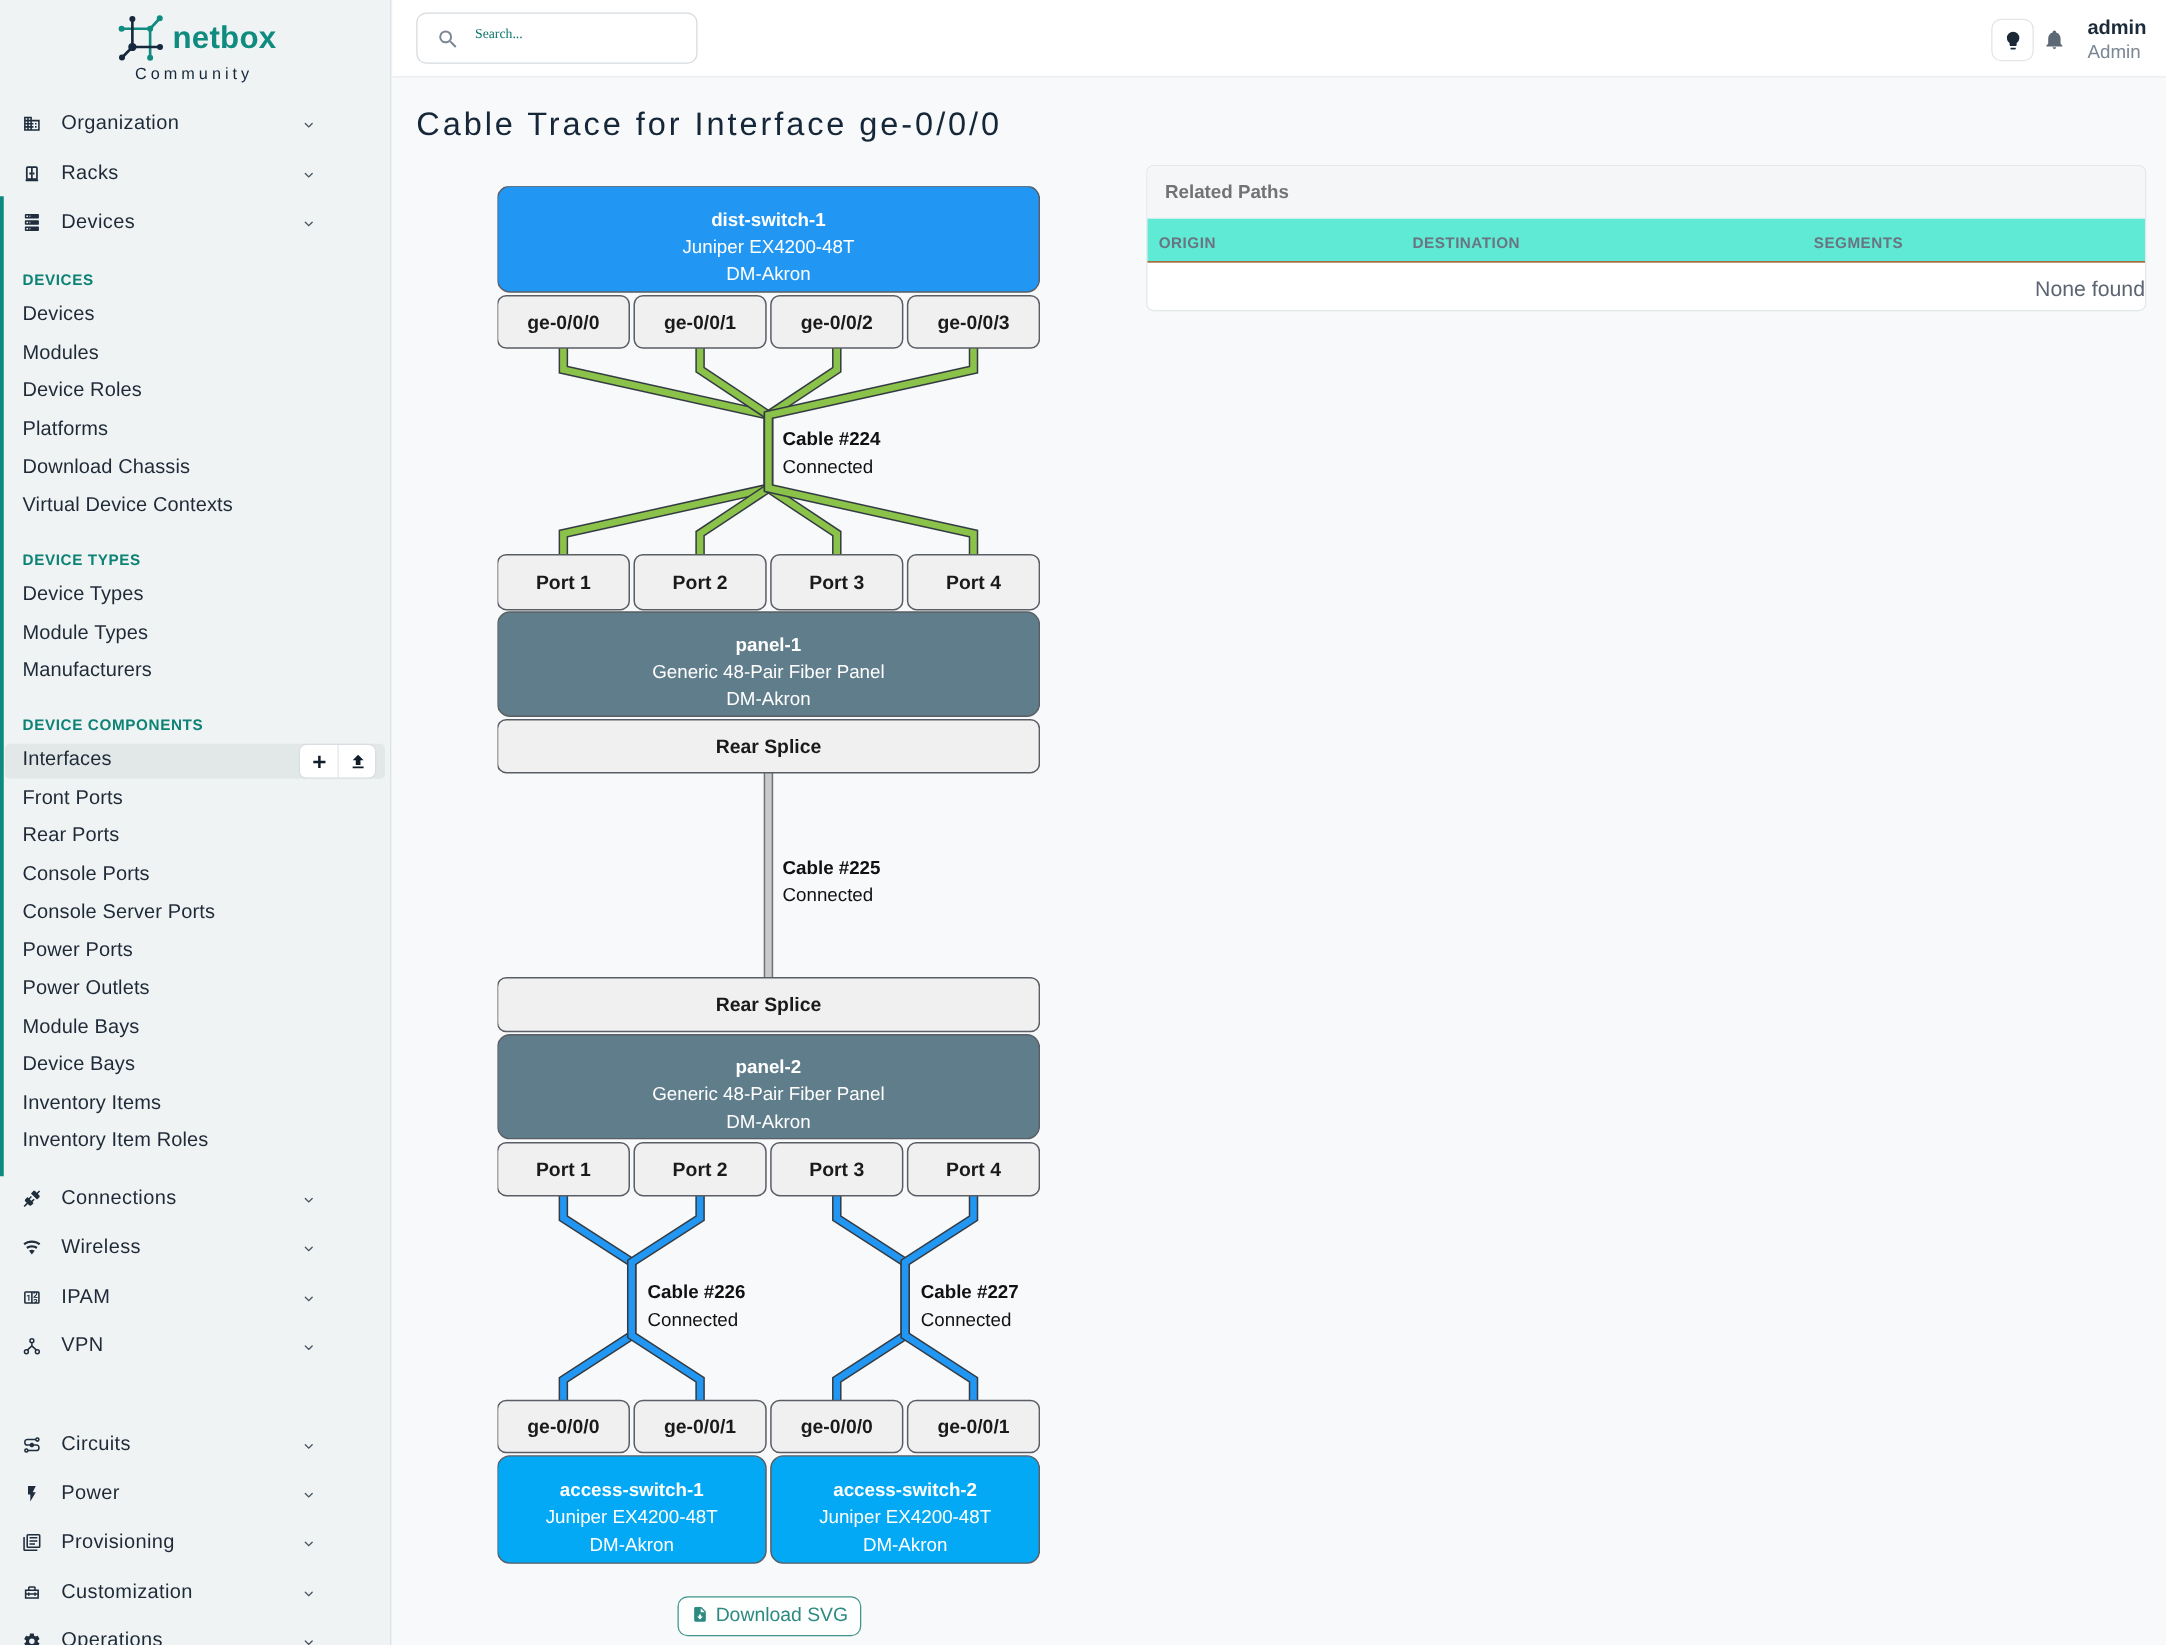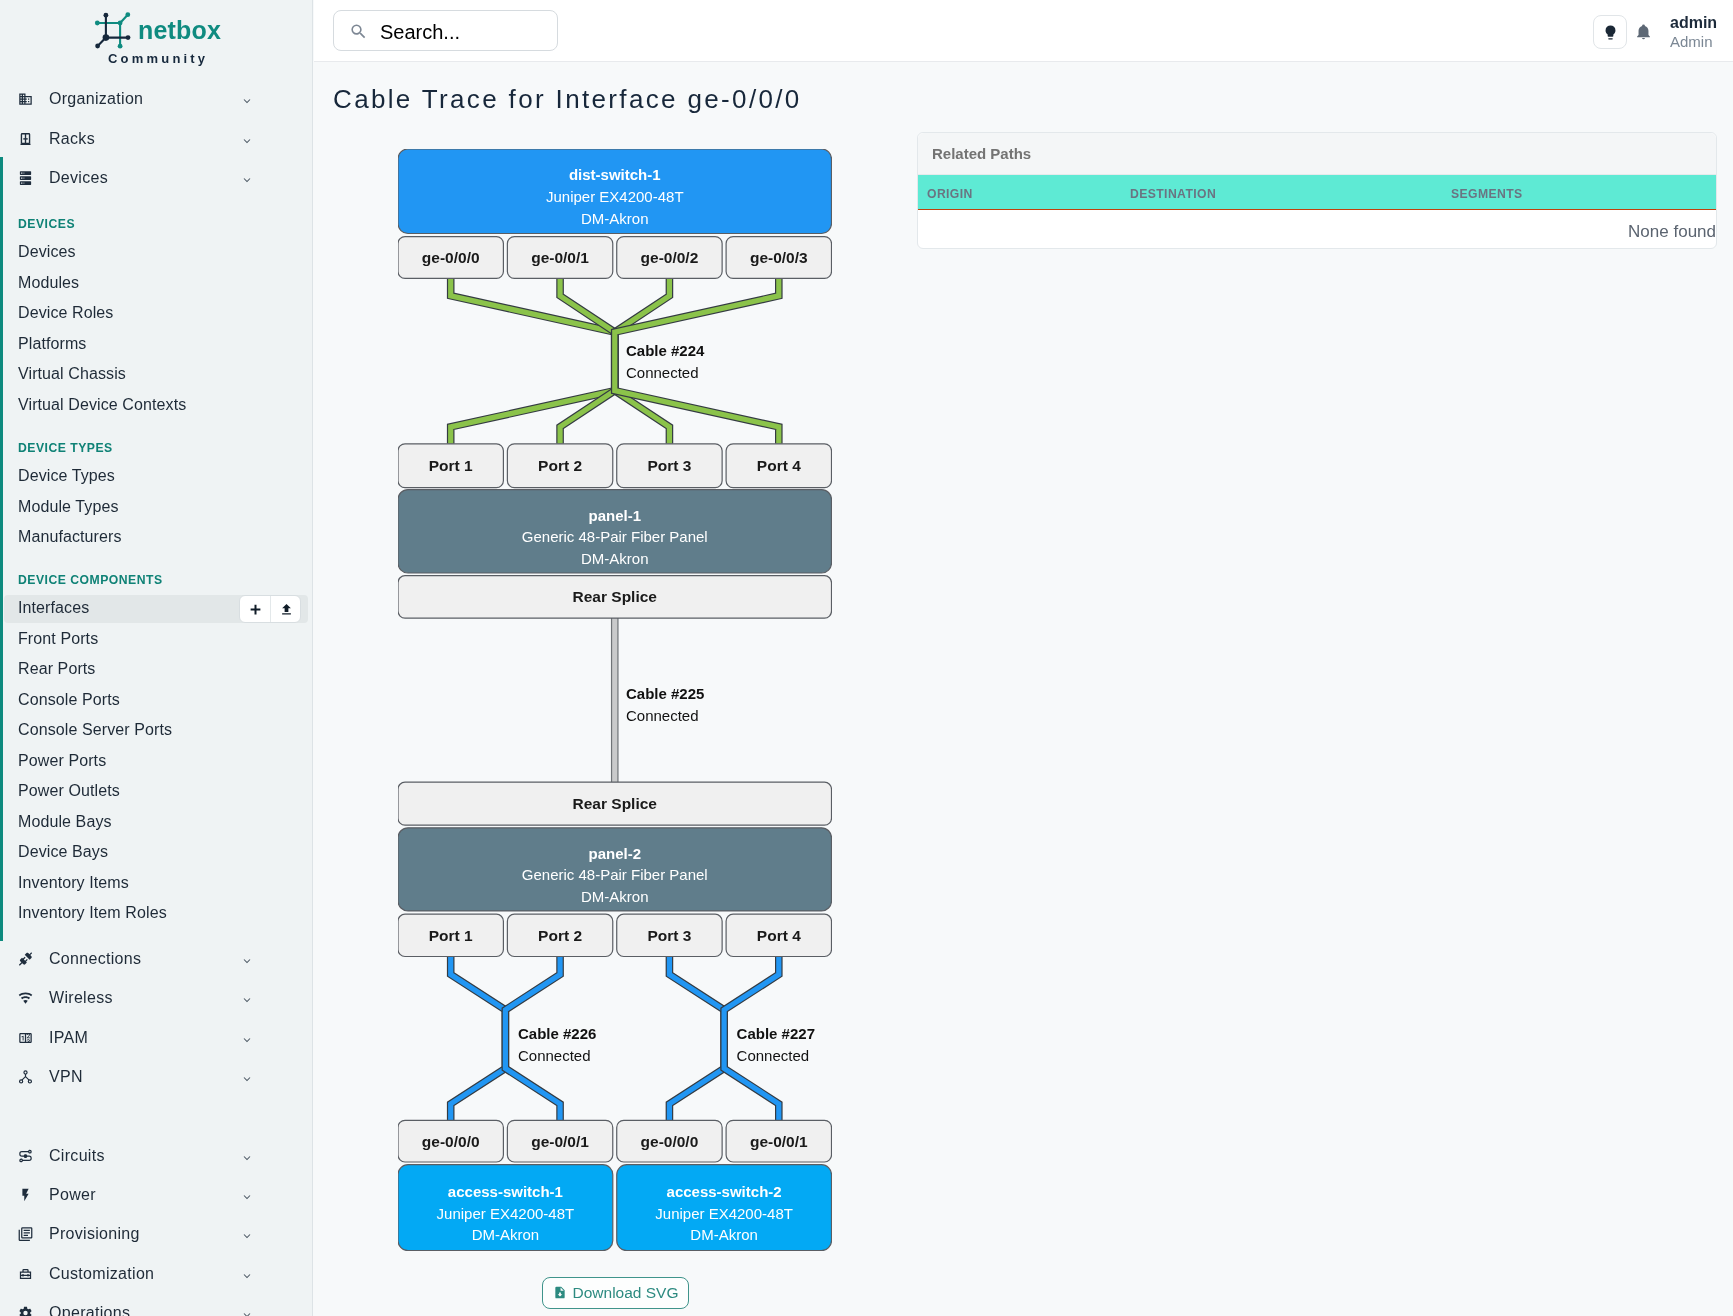--- a/index.html
+++ b/index.html
@@ -17,21 +17,21 @@
   font-size:16px; letter-spacing:0.3px; color:#1e2a37; }
 .navrow .ch { position:absolute; right:17px; top:50%; transform:translateY(-50%); width:12px; height:12px; }
 .sechead { position:absolute; left:18px; font-size:12.2px; font-weight:700; color:#0f8276;
   letter-spacing:0.5px; }
 .subitem { position:absolute; left:18px; font-size:16px; letter-spacing:0.1px; color:#1e2a37; }
 .active-row { position:absolute; left:4px; top:595px; width:304px; height:28px;
   background:#e2e7e8; border-radius:4px; }
 svg text { font-family:"Liberation Sans", sans-serif; }
 #searchbox { position:absolute; left:19px; top:10px; width:225px; height:41px;
   border:1px solid #d6dbdf; border-radius:8px; background:#fff; }
-#searchbox .ph { position:absolute; left:46px; top:10px; font-size:20px; color:#000000; }
+#searchbox .ph { position:absolute; left:46px; top:10px; font-size:11px; color:#0f766e;font-family:Liberation Serif, serif; }
 #bulb-btn { position:absolute; left:1279px; top:15px; width:34px; height:34px;
   border:1px solid #e1e5e8; border-radius:8px; background:#fff; }
 #title { position:absolute; left:19px; top:22px; font-size:26px; font-weight:500;
   color:#17273a; letter-spacing:2.35px; }
 #rpcard { position:absolute; left:603px; top:70px; width:800px; height:117px;
   background:#fff; border:1px solid #e3e8eb; border-radius:6px; }
 #rpcard .hdr { height:42px; background:#f4f6f7; border-bottom:1px solid #e6eaec;
   border-radius:6px 6px 0 0; line-height:42px; padding-left:14px; font-size:15px;
   font-weight:600; color:#737373; }
 #rpcard .cols { height:35px; background:#5eead4; border-bottom:1px solid #c2410c; position:relative; }
@@ -74,21 +74,21 @@
       <circle cx="97.3" cy="23" r="2.4" fill="#0f8b80"></circle>
       <circle cx="120.1" cy="23" r="2.4" fill="#0f8b80"></circle>
       <circle cx="127.8" cy="14.7" r="2.4" fill="#0f8b80"></circle>
       <circle cx="105.9" cy="37.6" r="3.3" fill="#16283c"></circle>
       <circle cx="97.6" cy="46" r="2.4" fill="#16283c"></circle>
       <circle cx="128" cy="37.6" r="2.4" fill="#16283c"></circle>
       <circle cx="120.1" cy="46.2" r="2.4" fill="#0f8b80"></circle>
     </g>
   </svg>
   <div style="position:absolute;left:138px;top:16px;font-size:25px;font-weight:700;color:#0f8b80;letter-spacing:0.2px">netbox</div>
-  <div style="position:absolute;left:108px;top:51px;font-size:13px;font-weight:700;color:#16283c;letter-spacing:3.2px">Community</div>
+  <div style="position:absolute;left:108px;top:51px;font-size:13px;font-weight:400;color:#16283c;letter-spacing:3.2px">Community</div>
 
   <div class="navrow" style="top:79.5px">
       <span class="ic"><svg width="15" height="15" viewBox="0 0 24 24">
           <path fill="#1f2d3d" d="M18,15H16V17H18M18,11H16V13H18M20,19H12V17H14V15H12V13H14V11H12V9H20M10,7H8V5H10M10,11H8V9H10M10,15H8V13H10M10,19H8V17H10M6,7H4V5H6M6,11H4V9H6M6,15H4V13H6M6,19H4V17H6M12,7V3H2V21H22V7H12Z"></path>
         </svg></span>
       <span class="tx">Organization</span>
       <span class="ch"><svg width="12" height="12" viewBox="0 0 24 24">
           <path fill="none" stroke="#46525e" stroke-width="2.1" stroke-linecap="round" d="M6.5 9.5 L12 15 L17.5 9.5"></path>
         </svg></span>
     </div>
@@ -114,21 +114,21 @@
       <span class="ch"><svg width="12" height="12" viewBox="0 0 24 24">
           <path fill="none" stroke="#46525e" stroke-width="2.1" stroke-linecap="round" d="M6.5 9.5 L12 15 L17.5 9.5"></path>
         </svg></span>
     </div>
 
   <div class="sechead" style="top:217px">DEVICES</div>
   <div class="subitem" style="top:243.4px">Devices</div>
   <div class="subitem" style="top:273.9px">Modules</div>
   <div class="subitem" style="top:304.4px">Device Roles</div>
   <div class="subitem" style="top:334.9px">Platforms</div>
-  <div class="subitem" style="top:365.4px">Virtual Chassis</div>
+  <div class="subitem" style="top:365.4px">Download Chassis</div>
   <div class="subitem" style="top:395.9px">Virtual Device Contexts</div>
 
   <div class="sechead" style="top:441px">DEVICE TYPES</div>
   <div class="subitem" style="top:467.4px">Device Types</div>
   <div class="subitem" style="top:497.9px">Module Types</div>
   <div class="subitem" style="top:528.4px">Manufacturers</div>
 
   <div class="sechead" style="top:573px">DEVICE COMPONENTS</div>
   <div class="active-row"></div>
   <div class="subitem" style="top:599.4px">Interfaces</div>

